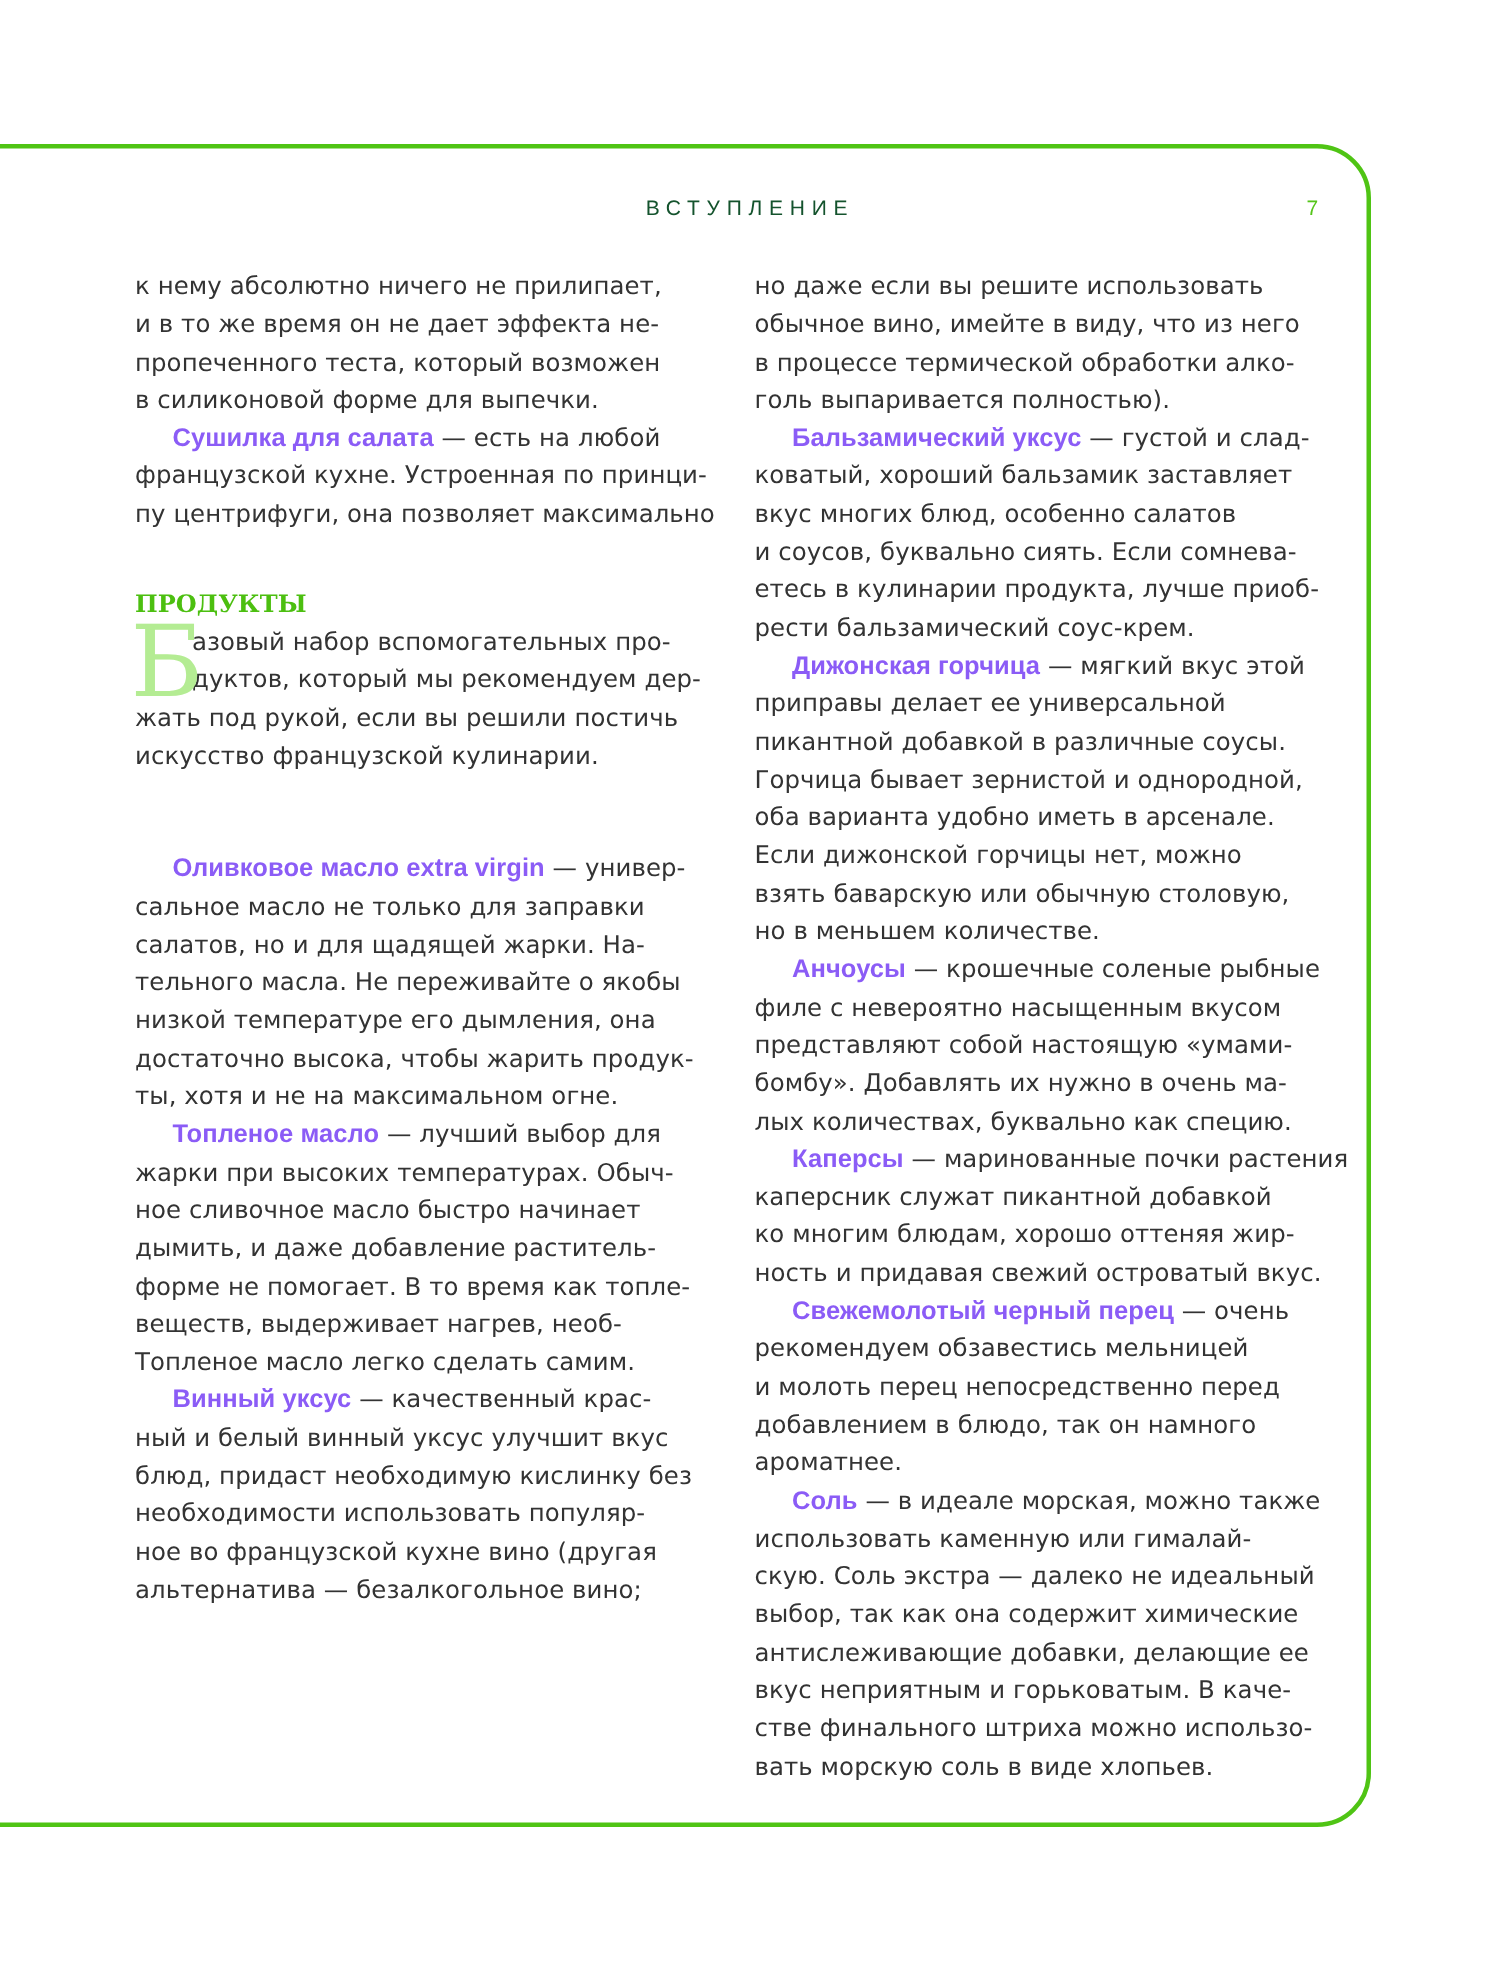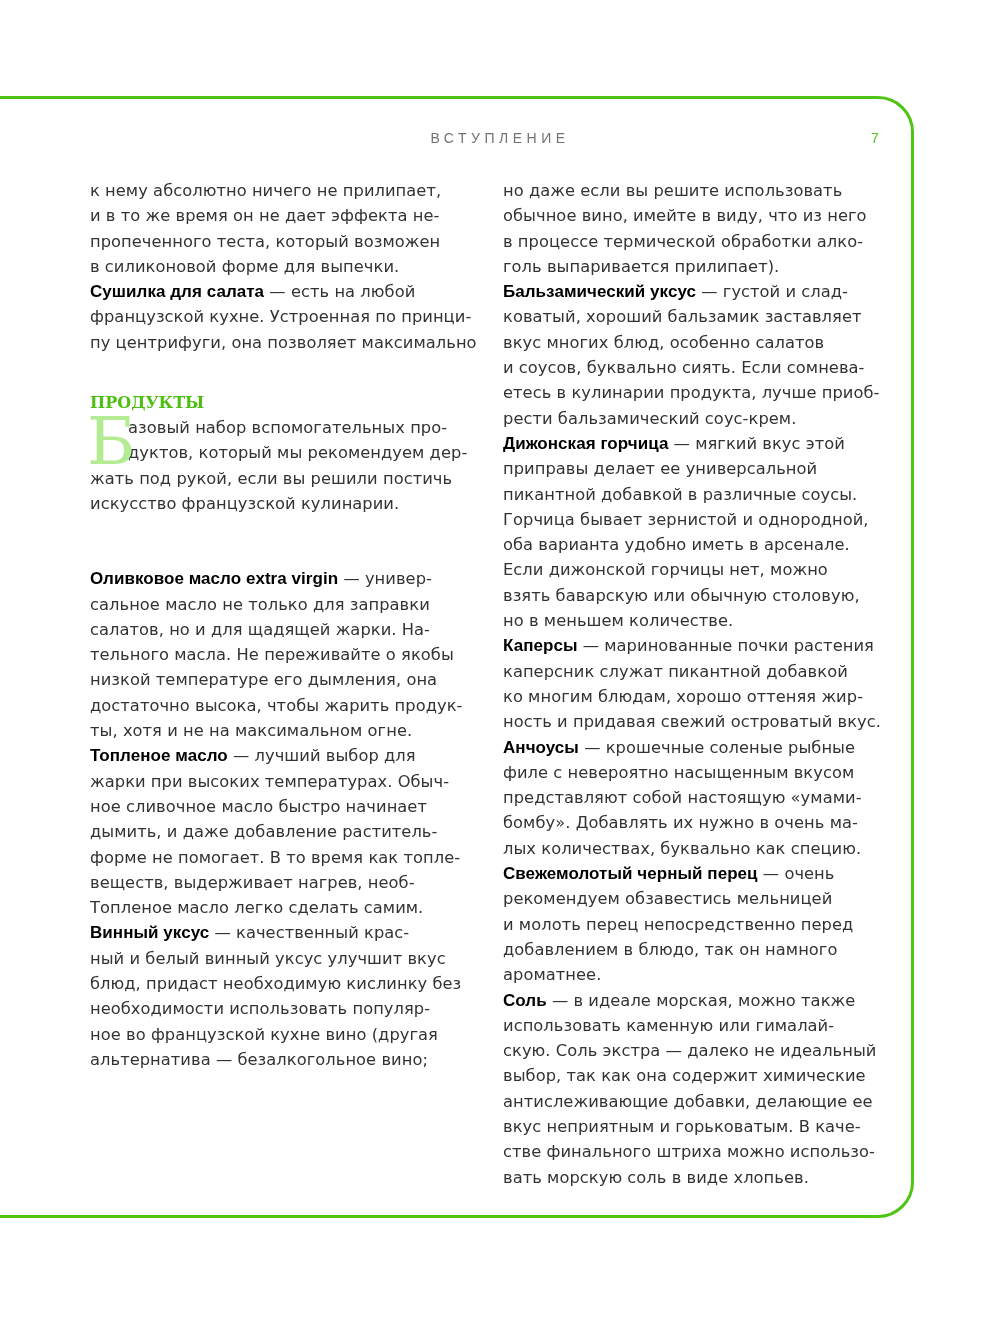--- a/index.html
+++ b/index.html
@@ -4,35 +4,35 @@
   <style>
     html, body { margin: 0; padding: 0; background: #ffffff; }
     body { width: 1000px; height: 1317px; position: relative; overflow: hidden; }
     .frame {
       position: absolute; left: -40px; top: 96px; width: 954px; height: 1122px;
       border: 3px solid #4fc414; border-radius: 36px; box-sizing: border-box;
     }
     .running-head {
       position: absolute; left: 0; width: 1000px; top: 130px; text-align: center;
       font-family: "Liberation Sans", sans-serif; font-size: 14px; letter-spacing: 4.5px;
-      color: #737373;
+      color: #14532d;
     }
     .page-number {
       position: absolute; left: 871px; top: 130px;
       font-family: "Liberation Sans", sans-serif; font-size: 14px; color: #55c51a;
     }
     .col {
       position: absolute; top: 178px; width: 385px;
       font-family: "DejaVu Sans", sans-serif; font-size: 16.3px; line-height: 25.3px;
       color: #333333; letter-spacing: 0.05px;
     }
     .col-left { left: 90px; }
     .col-right { left: 503px; }
     .line { white-space: nowrap; display: block; height: 25.3px; }
-    .term { color: #000000; font-weight: bold; font-family: "Liberation Sans", sans-serif; font-size: 17px; }
+    .term { color: #8b5cf6; font-weight: bold; font-family: "Liberation Sans", sans-serif; font-size: 17px; margin-left: 25px; }
     .heading {
       color: #4cbf10; font-weight: bold; font-family: "DejaVu Serif", serif; font-size: 16px;
       display: block; height: 24px; line-height: 24px; margin-top: 36px;
     }
     .dropcap-block { position: relative; }
     .dropcap {
       position: absolute; left: -3px; top: -2px; font-family: "DejaVu Serif", serif;
       font-size: 66px; line-height: 58px; color: #b4ec93;
     }
     .indent { padding-left: 38px; }
@@ -95,52 +95,52 @@
     <span class="line">ное во французской кухне вино (другая</span>
     <span class="line">альтернатива — безалкогольное вино;</span>
   </div>
 </div>
 
 <div class="col col-right">
   <div>
     <span class="line">но даже если вы решите использовать</span>
     <span class="line">обычное вино, имейте в виду, что из него</span>
     <span class="line">в процессе термической обработки алко-</span>
-    <span class="line">голь выпаривается прилипает).</span>
+    <span class="line">голь выпаривается полностью).</span>
   </div>
   <div>
     <span class="line"><span class="term">Бальзамический уксус</span><span> — густой и слад-</span></span>
     <span class="line">коватый, хороший бальзамик заставляет</span>
     <span class="line">вкус многих блюд, особенно салатов</span>
     <span class="line">и соусов, буквально сиять. Если сомнева-</span>
     <span class="line">етесь в кулинарии продукта, лучше приоб-</span>
     <span class="line">рести бальзамический соус-крем.</span>
   </div>
   <div>
     <span class="line"><span class="term">Дижонская горчица</span><span> — мягкий вкус этой</span></span>
     <span class="line">приправы делает ее универсальной</span>
     <span class="line">пикантной добавкой в различные соусы.</span>
     <span class="line">Горчица бывает зернистой и однородной,</span>
     <span class="line">оба варианта удобно иметь в арсенале.</span>
     <span class="line">Если дижонской горчицы нет, можно</span>
     <span class="line">взять баварскую или обычную столовую,</span>
     <span class="line">но в меньшем количестве.</span>
   </div>
   <div>
-    <span class="line"><span class="term">Каперсы</span><span> — маринованные почки растения</span></span>
-    <span class="line">каперсник служат пикантной добавкой</span>
-    <span class="line">ко многим блюдам, хорошо оттеняя жир-</span>
-    <span class="line">ность и придавая свежий островатый вкус.</span>
-  </div>
-  <div>
     <span class="line"><span class="term">Анчоусы</span><span> — крошечные соленые рыбные</span></span>
     <span class="line">филе с невероятно насыщенным вкусом</span>
     <span class="line">представляют собой настоящую «умами-</span>
     <span class="line">бомбу». Добавлять их нужно в очень ма-</span>
     <span class="line">лых количествах, буквально как специю.</span>
+  </div>
+  <div>
+    <span class="line"><span class="term">Каперсы</span><span> — маринованные почки растения</span></span>
+    <span class="line">каперсник служат пикантной добавкой</span>
+    <span class="line">ко многим блюдам, хорошо оттеняя жир-</span>
+    <span class="line">ность и придавая свежий островатый вкус.</span>
   </div>
   <div>
     <span class="line"><span class="term">Свежемолотый черный перец</span><span> — очень</span></span>
     <span class="line">рекомендуем обзавестись мельницей</span>
     <span class="line">и молоть перец непосредственно перед</span>
     <span class="line">добавлением в блюдо, так он намного</span>
     <span class="line">ароматнее.</span>
   </div>
   <div>
     <span class="line"><span class="term">Соль</span><span> — в идеале морская, можно также</span></span>

